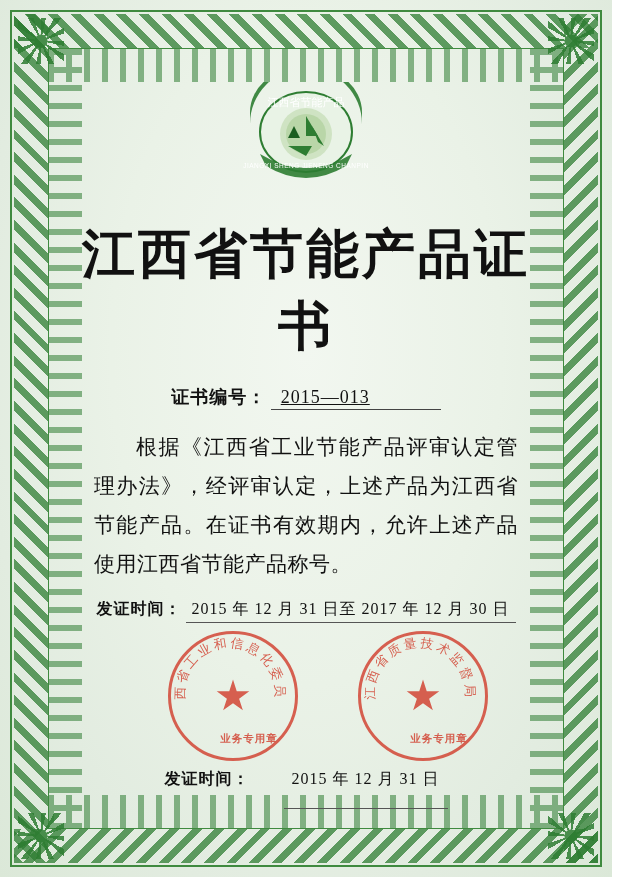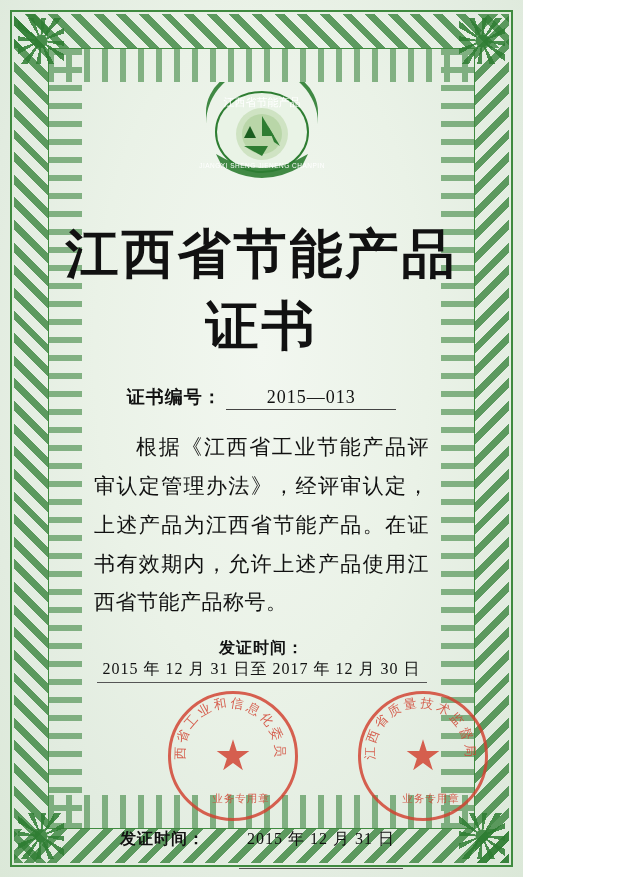--- a/index.html
+++ b/index.html
@@ -8,21 +8,21 @@
     background: #ffffff;
   }
   body {
     width: 638px;
     height: 877px;
     font-family: "Liberation Serif", "DejaVu Serif", serif;
     overflow: hidden;
   }
   .certificate {
     position: relative;
-    width: 523px;
+    width: 612px;
     height: 877px;
     background: radial-gradient(ellipse at 50% 40%, #f2f7f0 0%, #eaf2e7 45%, #e2ece0 75%, #dbe8d8 100%);
     box-sizing: border-box;
   }
   
   .border-outer {
     position: absolute;
     left: 10px; top: 10px; right: 10px; bottom: 10px;
     border: 2px solid #3f8a3f;
     box-sizing: border-box;
@@ -97,22 +97,23 @@
     text-align: center;
     font-size: 18px;
     color: #111;
   }
   .cert-no-label { font-weight: bold; letter-spacing: 1px; }
   .cert-no-value {
     display: inline-block;
     min-width: 150px;
     border-bottom: 1px solid #444;
     padding: 0 10px 1px 10px;
-    text-align: center;
-    letter-spacing: 1px;
+    text-align: left;
+    letter-spacing: 1px;
+    text-decoration: underline;
   }
 
   .fields {
     margin: 16px 36px 0 36px;
   }
   .field-row {
     display: flex;
     align-items: flex-end;
     margin-bottom: 9px;
   }
@@ -180,26 +181,26 @@
     position: absolute;
     left: 50%; top: 50%;
     width: 34px; height: 34px;
     margin: -17px 0 0 -17px;
     background: #d2402f;
     clip-path: polygon(50% 0%, 61% 35%, 98% 35%, 68% 57%, 79% 91%, 50% 70%, 21% 91%, 32% 57%, 2% 35%, 39% 35%);
   }
   .seal-bottom-text {
     position: absolute;
     bottom: 12px;
-    left: 8px;
+    left: 16px;
     width: 100%;
     text-align: center;
     color: #d2402f;
     font-size: 10.5px;
-    font-weight: normal;
+    font-weight: bold;
     letter-spacing: 1px;
   }
 
   .issue-row {
     margin-top: 10px;
     text-align: center;
     font-size: 16px;
     color: #111;
   }
   .issue-label { font-weight: bold; letter-spacing: 1px; }

